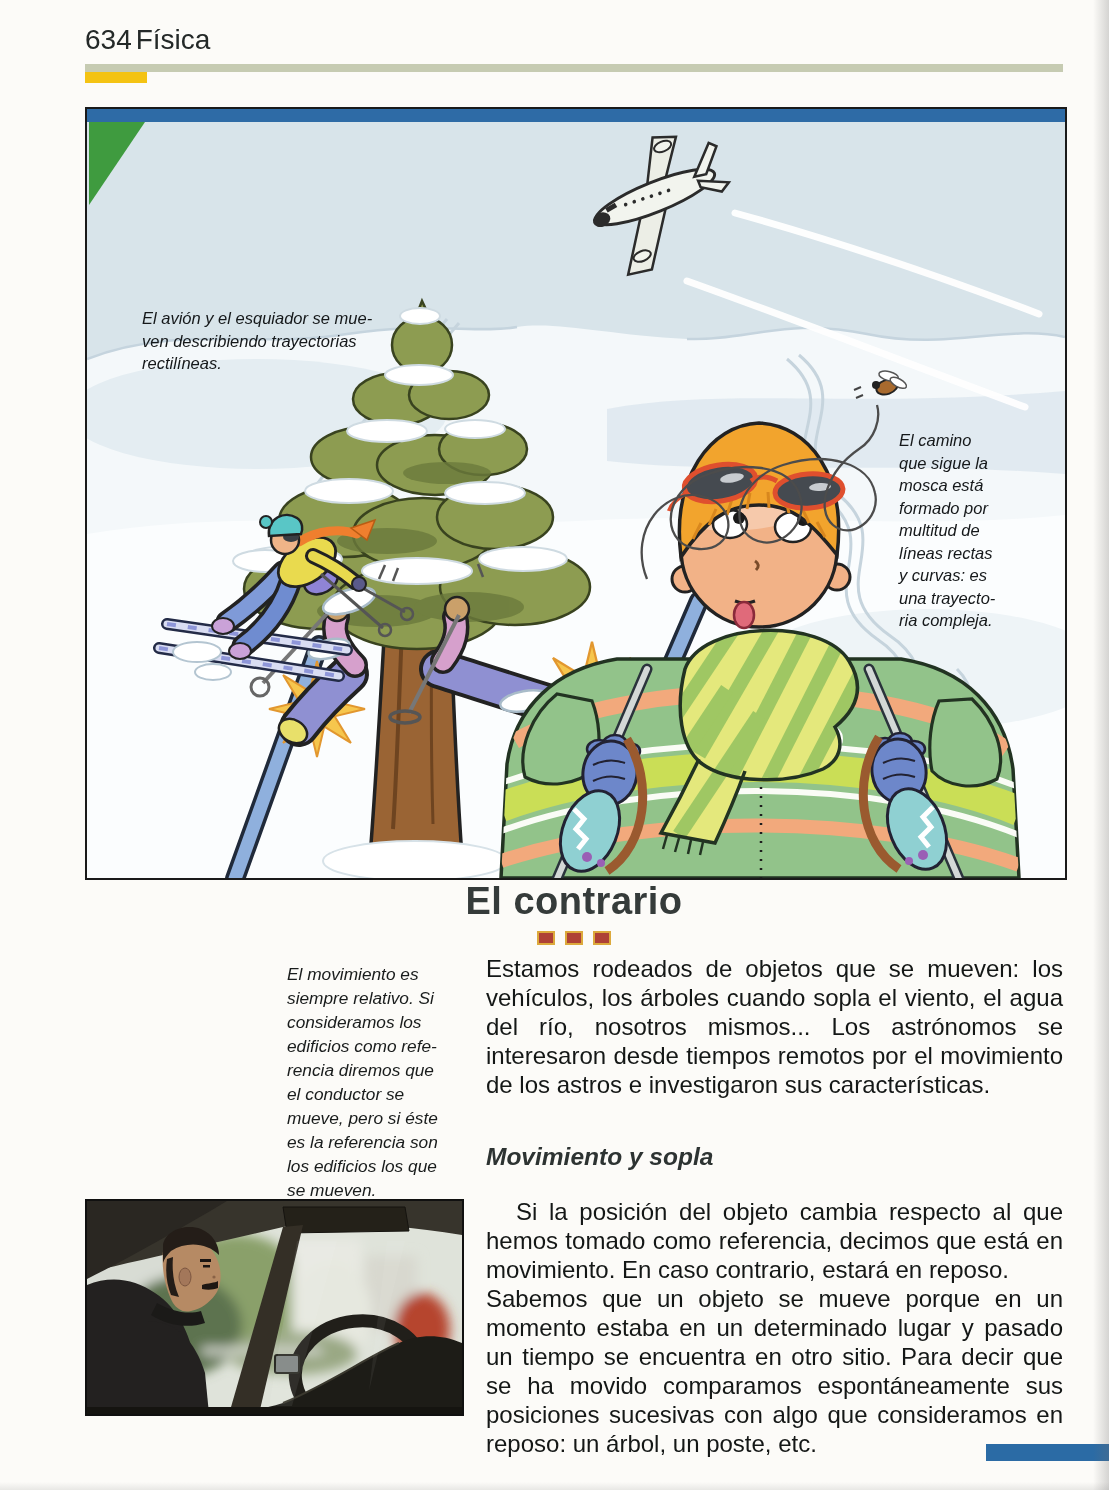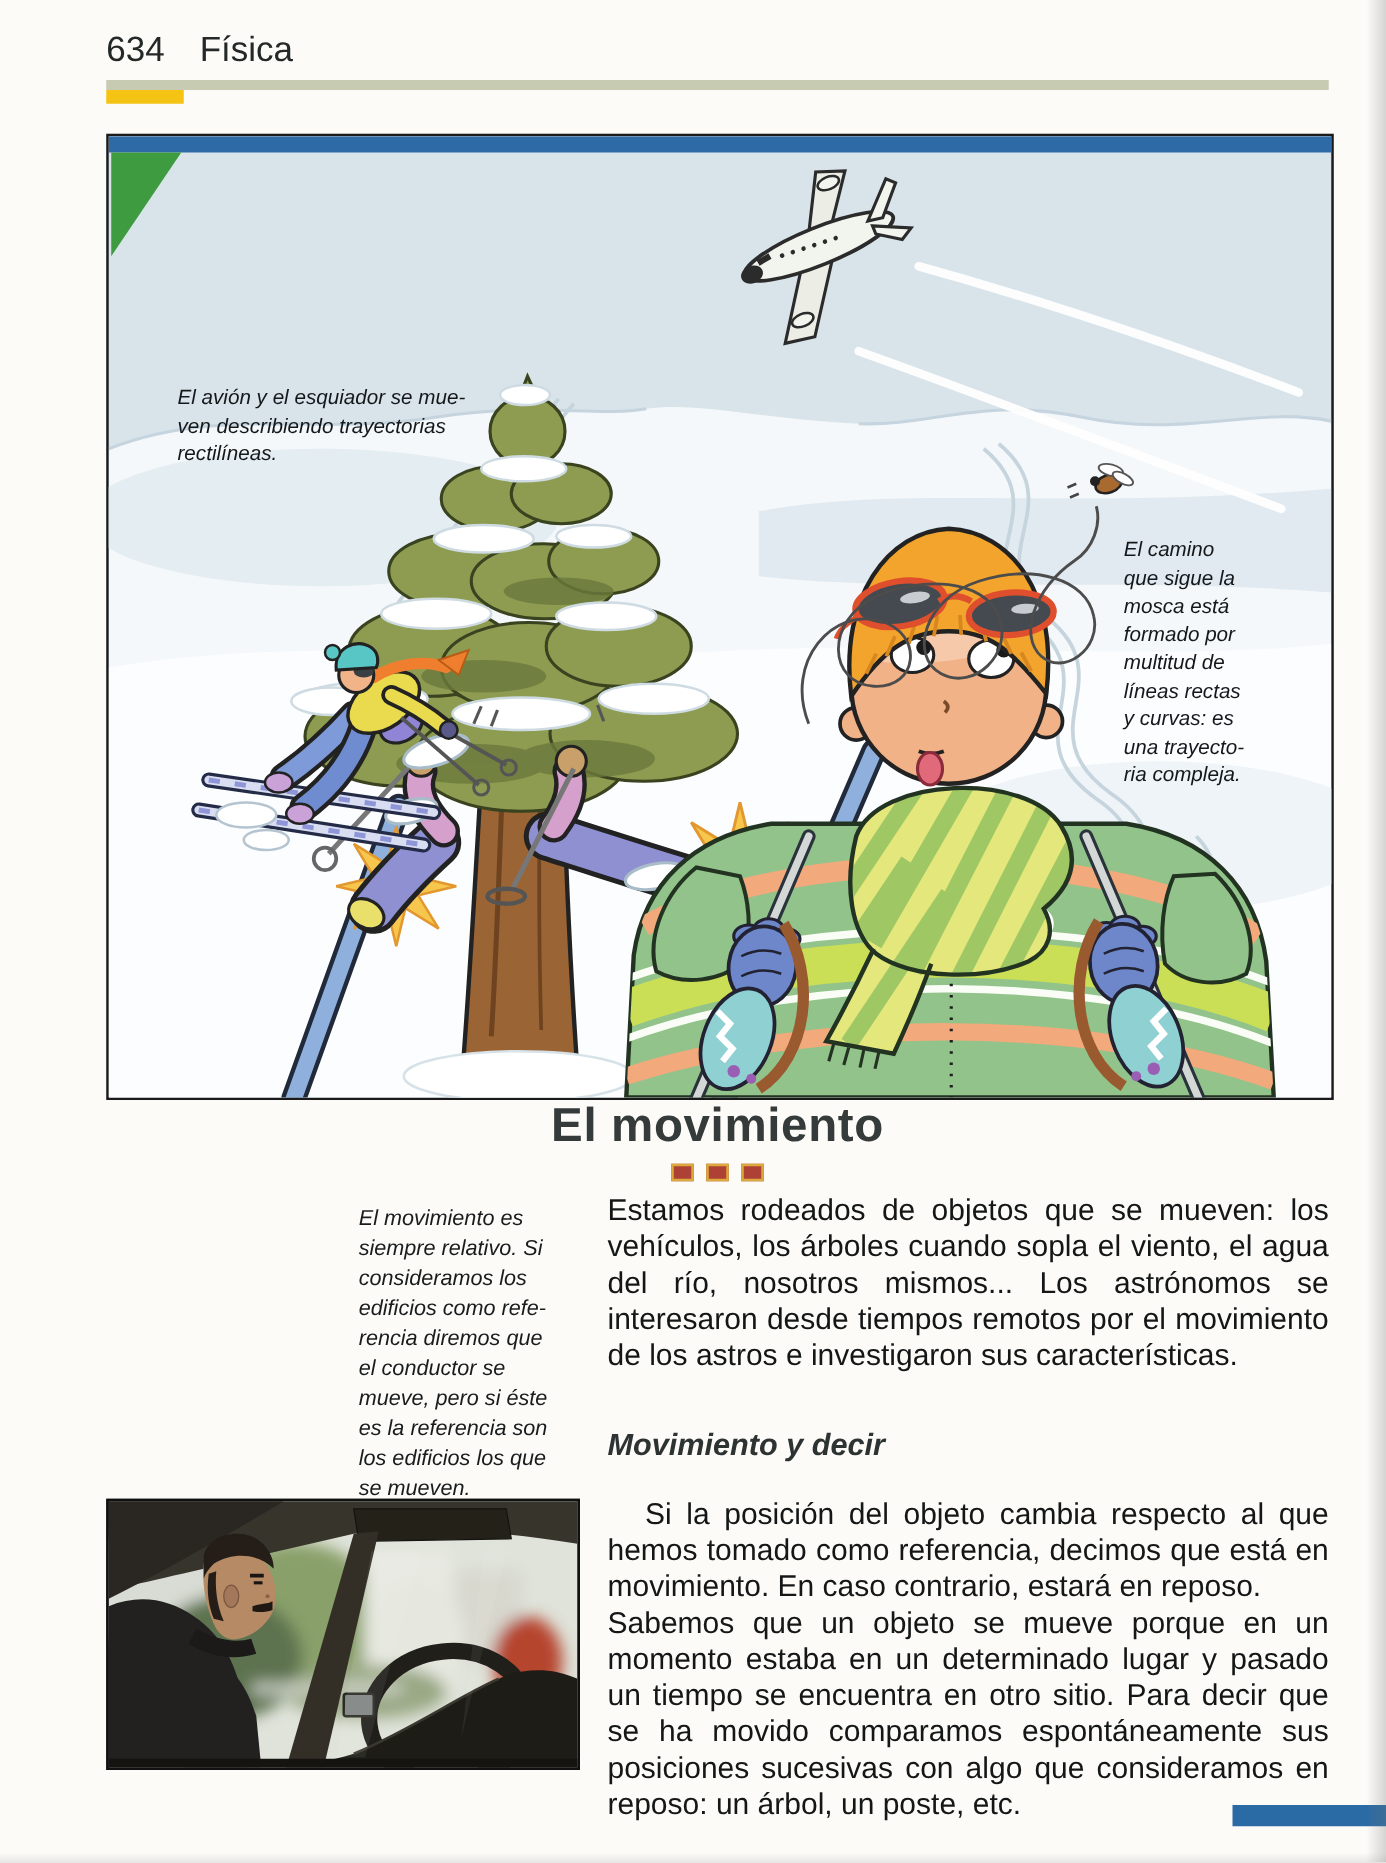--- a/index.html
+++ b/index.html
@@ -7,21 +7,21 @@
     position:relative;width:1109px;height:1490px;margin:0 auto;
     background:#fcfbf8;overflow:hidden;
     font-family:"Liberation Sans",sans-serif;color:#1b1e1d;
   }
   .edge-right{position:absolute;top:0;right:0;width:16px;height:100%;
     background:linear-gradient(to left,rgba(110,110,110,.28),rgba(110,110,110,0));}
   .edge-bottom{position:absolute;left:0;bottom:0;width:100%;height:8px;
     background:linear-gradient(to top,rgba(120,120,120,.15),rgba(120,120,120,0));}
 
   
-  .hdr{position:absolute;left:85px;top:24px;display:flex;gap:28px;align-items:baseline;
+  .hdr{position:absolute;left:85px;top:24px;display:flex;gap:4px;align-items:baseline;
     font-size:28px;color:#242928;}
   .bar-green{position:absolute;left:85px;top:64px;width:978px;height:8px;background:#c6cbb2;}
   .bar-yellow{position:absolute;left:85px;top:72px;width:62px;height:11px;background:#f4c313;}
 
   
   .figure{position:absolute;left:85px;top:107px;width:978px;height:769px;
     border:2px solid #1a1a1a;background:#d8e4ea;}
   .figure svg{display:block;}
   .figcap{position:absolute;font-style:italic;font-size:16.5px;line-height:22.5px;
     color:#15181a;white-space:pre-line;margin-top:48px;}
@@ -368,21 +368,21 @@
 mosca está
 formado por
 multitud de
 líneas rectas
 y curvas: es
 una trayecto-
 ria compleja.</div>
   </div>
 
   <div class="title-wrap">
-    <div class="title">El movimiento</div>
+    <div class="title">El contrario</div>
     <div class="squares">
       <span></span>
       <span></span>
       <span></span>
     </div>
   </div>
 
   <div class="col2">
     <div class="cap">El movimiento es
 siempre relativo. Si
@@ -392,21 +392,21 @@
 el conductor se
 mueve, pero si éste
 es la referencia son
 los edificios los que
 se mueven.</div>
     <div class="tri-down"></div>
   </div>
 
   <div class="main">
     <p class="body-par">Estamos rodeados de objetos que se mueven: los vehículos, los árboles cuando sopla el viento, el agua del río, nosotros mismos... Los astrónomos se interesaron desde tiempos remotos por el movimiento de los astros e investigaron sus características.</p>
-    <div class="sec-head">Movimiento y decir</div>
+    <div class="sec-head">Movimiento y sopla</div>
     <p class="body-par indent">Si la posición del objeto cambia respecto al que hemos tomado como referencia, decimos que está en movimiento. En caso contrario, estará en reposo.</p>
     <p class="body-par">Sabemos que un objeto se mueve porque en un momento estaba en un determinado lugar y pasado un tiempo se encuentra en otro sitio. Para decir que se ha movido comparamos espontáneamente sus posiciones sucesivas con algo que consideramos en reposo: un árbol, un poste, etc.</p>
   </div>
 
   <div class="photo">
     <svg width="375" height="213" viewBox="0 0 375 213">
       <defs>
           <filter id="b6" x="-20%" y="-20%" width="140%" height="140%">
             <feGaussianBlur stdDeviation="6"></feGaussianBlur>
           </filter>

